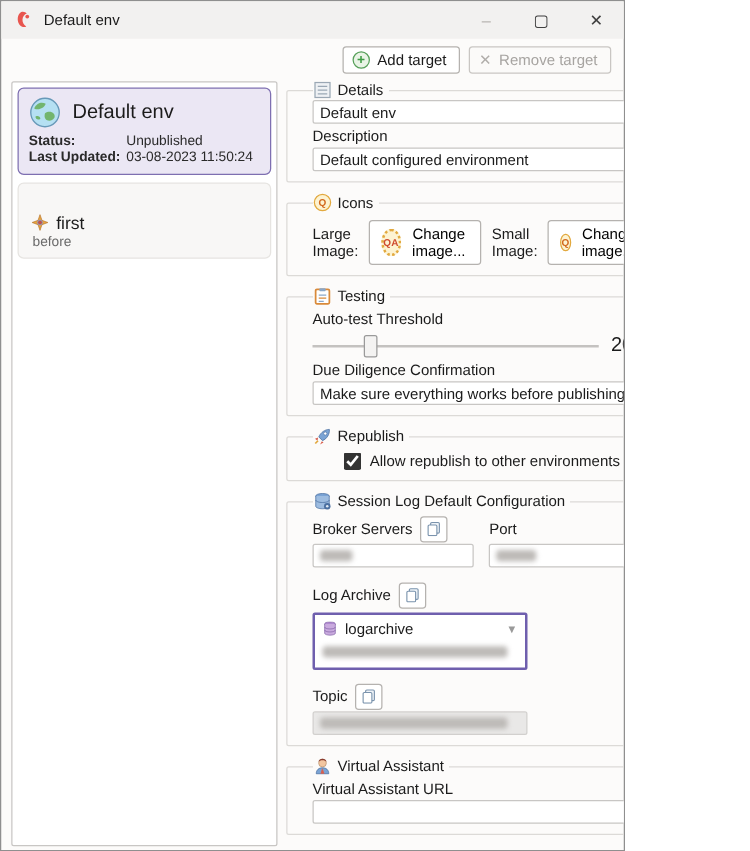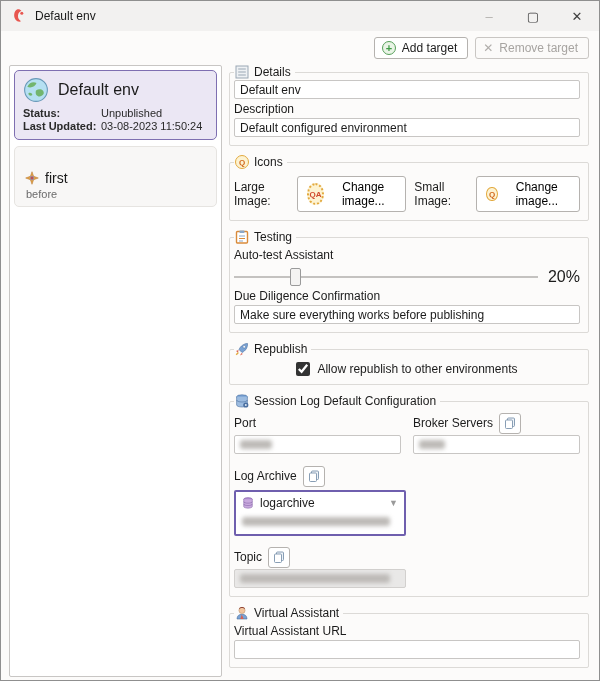--- a/index.html
+++ b/index.html
@@ -2,21 +2,21 @@
 <html><head>
 <meta charset="utf-8">
 <style>
   * { box-sizing: border-box; margin: 0; padding: 0; }
   html,body { width:600px; height:681px; }
   body {
     font-family: "Liberation Sans", "DejaVu Sans", sans-serif;
     font-size: 12px; color:#1b1b1b; background:#fff;
   }
   .dialog {
-    width:600px; height:681px; border:1px solid #8f8f8f;
+    width:500px; height:681px; border:1px solid #8f8f8f;
     display:flex; flex-direction:column; background:#fcfbfa; overflow:hidden;
   }
   
   .titlebar {
     height:30px; flex:0 0 30px; background:#f2f1f0;
     display:flex; align-items:center; padding-left:10px;
   }
   .app-icon { width:16px; height:16px; margin-right:8px; flex:0 0 16px; }
   .title-text { flex:1; font-size:12px; color:#1a1a1a; }
   .win-btn {
@@ -58,21 +58,21 @@
     border:1px solid #e6e4e1; background:#f8f7f6; border-radius:5px;
     padding:23px 8px 6px 10px;
   }
   .target-head { display:flex; align-items:center; gap:6px; }
   .target-name { font-size:14px; color:#1b1b1b; }
   .target-sub { font-size:11px; color:#6b6b6b; margin-top:2px; margin-left:1px; }
   
   .form-col { flex:1; display:flex; flex-direction:column; }
   fieldset {
     border:1px solid #dcdad7; border-radius:2px;
-    padding:1px 8px 8px 4px; margin-bottom:9px; background:transparent;
+    padding:1px 8px 8px 20px; margin-bottom:9px; background:transparent;
   }
   legend { display:flex; align-items:center; gap:5px; padding:0 4px 0 1px; font-size:12px; color:#1b1b1b; }
   .fld-label { display:block; margin:3px 0 2px 0; font-size:12px; color:#1b1b1b; }
   .txt {
     width:100%; height:19px; border:1px solid #c8c6c4; border-radius:2px;
     padding:1px 5px; font-size:12px; font-family:inherit; color:#1b1b1b; background:#fff;
   }
   .ico { width:14px; height:14px; flex:0 0 14px; }
   
   .icons-row { display:flex; align-items:center; gap:8px; margin-top:6px; }
@@ -223,21 +223,21 @@
           <legend>
             <svg class="ico" viewBox="0 0 14 14">
               <rect x="1.5" y="1.5" width="11" height="11.5" rx="1" fill="#fff" stroke="#d98a3a" stroke-width="1.4"></rect>
               <rect x="4.5" y="0.5" width="5" height="2.4" rx="0.6" fill="#8aa7c8"></rect>
               <line x1="4" y1="6" x2="10" y2="6" stroke="#8aa7c8" stroke-width="1"></line>
               <line x1="4" y1="8.5" x2="10" y2="8.5" stroke="#d98a3a" stroke-width="1"></line>
               <line x1="4" y1="11" x2="8" y2="11" stroke="#8aa7c8" stroke-width="1"></line>
             </svg>
             <span>Testing</span>
           </legend>
-          <label class="fld-label">Auto-test Assistant</label>
+          <label class="fld-label">Auto-test Threshold</label>
           <div class="slider-row">
             <div class="slider">
               <div class="slider-track"></div>
               <div class="slider-handle" style="left: 20%;"></div>
             </div>
             <span class="pct">20%</span>
           </div>
           <label class="fld-label">Due Diligence Confirmation</label>
           <input class="txt" type="text" value="Make sure everything works before publishing" style="">
         </fieldset>
@@ -265,38 +265,38 @@
               <ellipse cx="7" cy="2.8" rx="5.4" ry="2" fill="#7aa3d4" stroke="#4a6fa0" stroke-width="0.6"></ellipse>
               <path d="M1.6 2.8 V11 C1.6 12.1 4 13 7 13 C10 13 12.4 12.1 12.4 11 V2.8" fill="#9dbce0" stroke="#4a6fa0" stroke-width="0.6"></path>
               <path d="M1.6 6 C1.6 7.1 4 8 7 8 C10 8 12.4 7.1 12.4 6" fill="none" stroke="#4a6fa0" stroke-width="0.6"></path>
               <circle cx="10.8" cy="11" r="2.6" fill="#4a6fa0"></circle>
               <circle cx="10.8" cy="11" r="1" fill="#dfe8f2"></circle>
             </svg>
             <span>Session Log Default Configuration</span>
           </legend>
 
           <div class="two-col">
-            <div class="col">
-              <div class="label-row">
-                <span>Port</span>
-              </div>
-              <div class="txt"><span class="redacted" style="width:32px;margin-top:3px"></span></div>
-            </div>
             <div class="col">
               <div class="label-row">
                 <span>Broker Servers</span>
                 <button class="copy-btn">
                   <svg width="12" height="12" viewBox="0 0 12 12">
                     <rect x="3.5" y="1" width="7" height="8.5" rx="1" fill="#eef3f8" stroke="#7a93ad" stroke-width="0.9"></rect>
                     <rect x="1.5" y="3" width="7" height="8.5" rx="1" fill="#fff" stroke="#7a93ad" stroke-width="0.9"></rect>
                   </svg>
                 </button>
               </div>
               <div class="txt"><span class="redacted" style="width:26px;margin-top:3px"></span></div>
             </div>
+            <div class="col">
+              <div class="label-row">
+                <span>Port</span>
+              </div>
+              <div class="txt"><span class="redacted" style="width:32px;margin-top:3px"></span></div>
+            </div>
           </div>
 
           <div class="label-row" style="margin-top:10px">
             <span>Log Archive</span>
             <button class="copy-btn">
               <svg width="12" height="12" viewBox="0 0 12 12">
                 <rect x="3.5" y="1" width="7" height="8.5" rx="1" fill="#eef3f8" stroke="#7a93ad" stroke-width="0.9"></rect>
                 <rect x="1.5" y="3" width="7" height="8.5" rx="1" fill="#fff" stroke="#7a93ad" stroke-width="0.9"></rect>
               </svg>
             </button>

